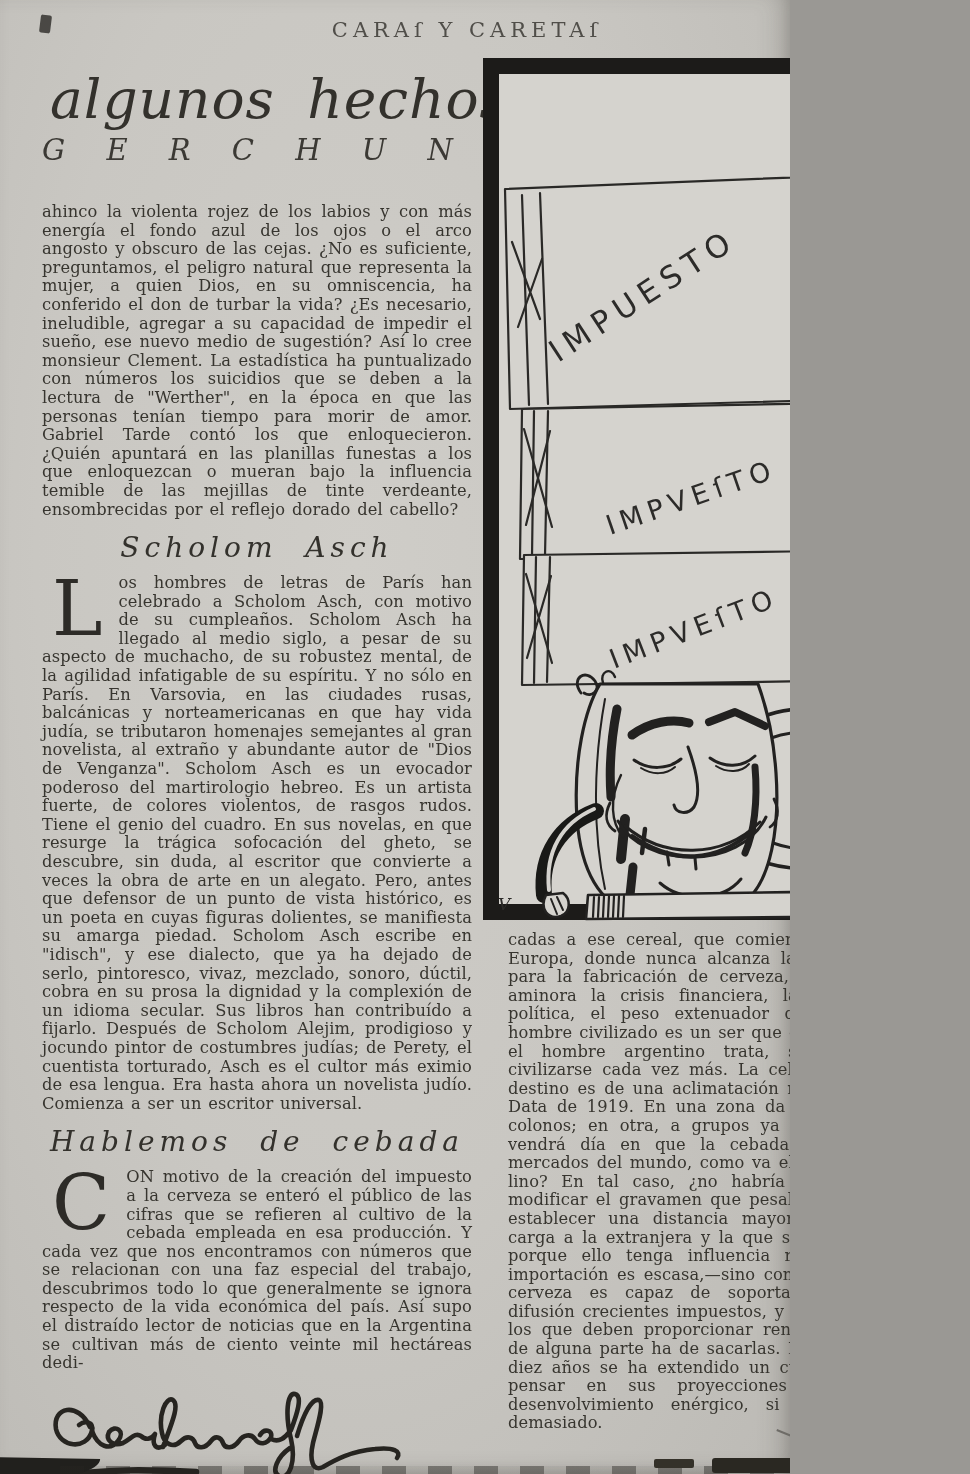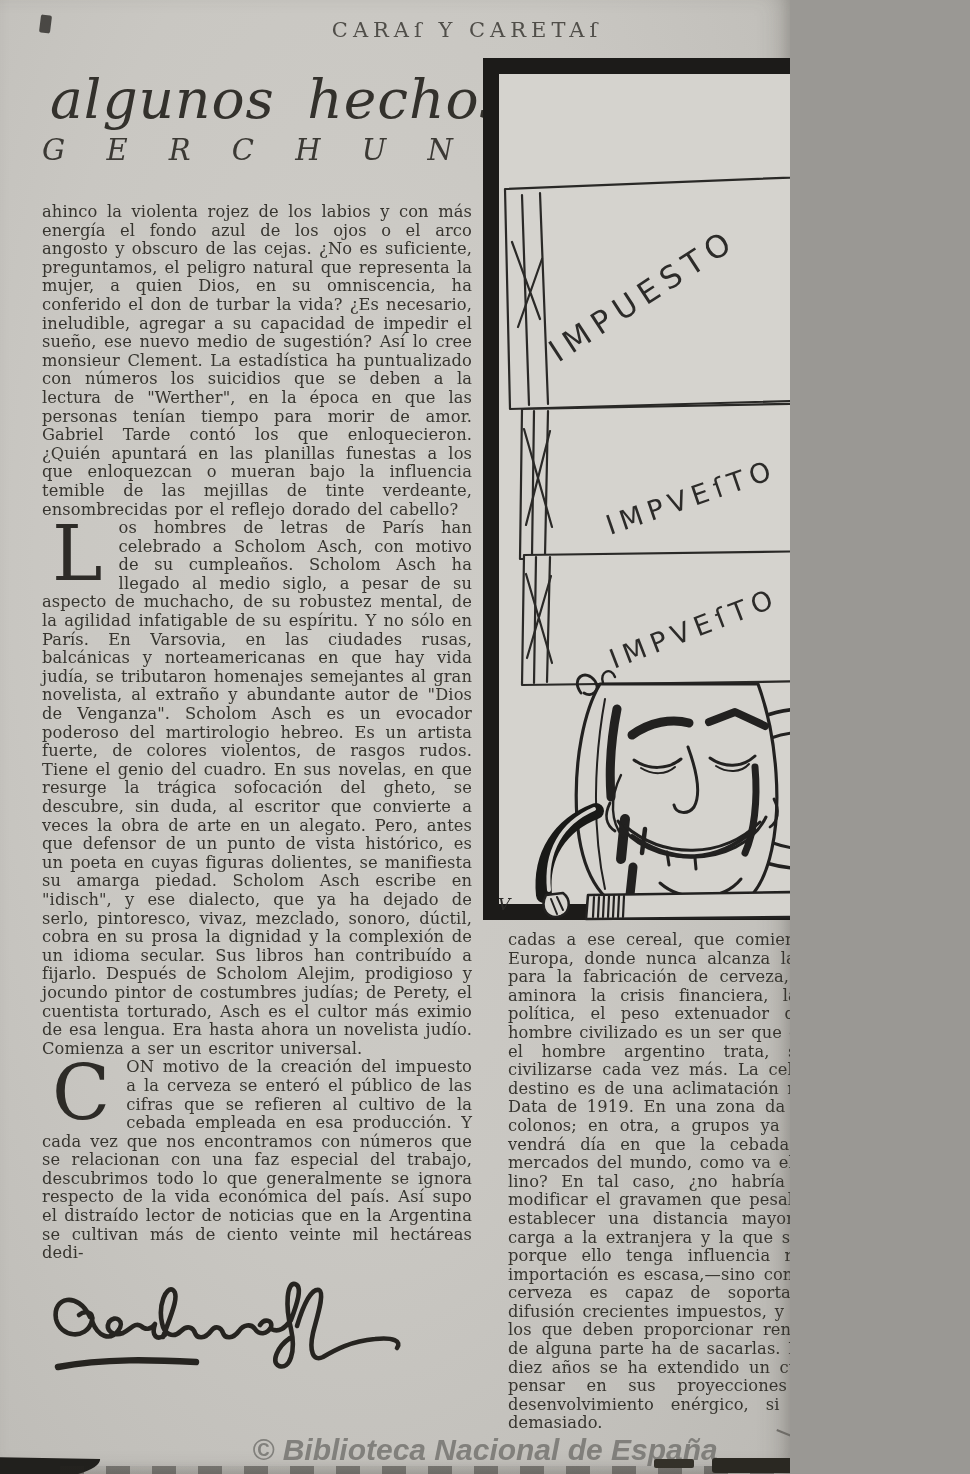--- a/index.html
+++ b/index.html
@@ -56,22 +56,24 @@
 
   <div class="running-head">CARAſ Y CARETAſ</div>
   <div class="ink-blot"></div>
 
   <div class="left-col">
     <h1 class="title">algunos hechos</h1>
     <h2 class="author">G E R C H U N O F F</h2>
 
     <p class="body-text p-first">ahinco la violenta rojez de los labios y con más energía el fondo azul de los ojos o el arco angosto y obscuro de las cejas. ¿No es suficiente, preguntamos, el peligro natural que representa la mujer, a quien Dios, en su omniscencia, ha conferido el don de turbar la vida? ¿Es necesario, ineludible, agregar a su capacidad de impedir el sueño, ese nuevo medio de sugestión? Así lo cree monsieur Clement. La estadística ha puntualizado con números los suicidios que se deben a la lectura de "Werther", en la época en que las personas tenían tiempo para morir de amor. Gabriel Tarde contó los que enloquecieron. ¿Quién apuntará en las planillas funestas a los que enloquezcan o mueran bajo la influencia temible de las mejillas de tinte verdeante, ensombrecidas por el reflejo dorado del cabello?</p>
 
+    <h3 class="sec-heading">Scholom Asch</h3>
     <p class="body-text"><span class="dropcap">L</span><span>os hombres de letras de París han celebrado a Scholom Asch, con motivo de su cumpleaños. Scholom Asch ha llegado al medio siglo, a pesar de su aspecto de muchacho, de su robustez mental, de la agilidad infatigable de su espíritu. Y no sólo en París. En Varsovia, en las ciudades rusas, balcánicas y norteamericanas en que hay vida judía, se tributaron homenajes semejantes al gran novelista, al extraño y abundante autor de "Dios de Venganza". Scholom Asch es un evocador poderoso del martirologio hebreo. Es un artista fuerte, de colores violentos, de rasgos rudos. Tiene el genio del cuadro. En sus novelas, en que resurge la trágica sofocación del gheto, se descubre, sin duda, al escritor que convierte a veces la obra de arte en un alegato. Pero, antes que defensor de un punto de vista histórico, es un poeta en cuyas figuras dolientes, se manifiesta su amarga piedad. Scholom Asch escribe en "idisch", y ese dialecto, que ya ha dejado de serlo, pintoresco, vivaz, mezclado, sonoro, dúctil, cobra en su prosa la dignidad y la complexión de un idioma secular. Sus libros han contribuído a fijarlo. Después de Scholom Alejim, prodigioso y jocundo pintor de costumbres judías; de Perety, el cuentista torturado, Asch es el cultor más eximio de esa lengua. Era hasta ahora un novelista judío. Comienza a ser un escritor universal.</span></p>
 
+    <h3 class="sec-heading">Hablemos de cebada</h3>
     <p class="body-text"><span class="dropcap">C</span><span>ON motivo de la creación del impuesto a la cerveza se enteró el público de las cifras que se refieren al cultivo de la cebada empleada en esa producción. Y cada vez que nos encontramos con números que se relacionan con una faz especial del trabajo, descubrimos todo lo que generalmente se ignora respecto de la vida económica del país. Así supo el distraído lector de noticias que en la Argentina se cultivan más de ciento veinte mil hectáreas dedi-</span></p>
 
     <div class="signature-wrap">
       <svg width="390" height="104" viewBox="0 0 390 104">
         <title>Gerchunoff</title>
         <g fill="none" stroke="#262420" stroke-width="4.6" stroke-linecap="round" stroke-linejoin="round">
           <path d="M46,40 C34,14 8,20 12,42 C16,60 42,64 48,44 C50,35 41,33 35,38"></path>
           <path d="M48,44 C54,60 66,64 74,54 C82,44 71,37 65,45 C61,53 69,60 79,56 C87,52 91,45 97,49 C101,53 107,53 111,47 C107,59 113,64 121,58"></path>
           <path d="M119,60 C127,38 136,18 129,13 C122,9 114,28 118,46 C120,57 129,62 137,54 C143,48 149,50 151,56 C153,62 161,62 167,54 C171,48 177,50 179,56 C181,62 189,62 195,54 C199,48 207,46 211,52 C215,58 223,58 227,50 C229,43 220,41 216,48"></path>
           <path d="M227,52 C235,56 241,51 247,43 C253,27 259,9 251,7 C243,5 241,28 247,52 C252,74 246,93 235,89 C227,85 233,70 246,61"></path>
@@ -157,21 +159,20 @@
       </g>
 
       <text class="artist-mark" x="16" y="853" font-size="17">V</text>
     </svg>
   </div>
 
   <div class="right-col">
     <p class="body-text">cadas a ese cereal, que comienza a exportarse a Europa, donde nunca alcanza la cosecha indígena para la fabricación de cerveza, cuyo consumo no aminora la crisis financiera, la turbación de la política, el peso extenuador de las deudas. El hombre civilizado es un ser que consume cerveza, y el hombre argentino trata, según se ve, de civilizarse cada vez más. La cebada con tan buen destino es de una aclimatación reciente en el país. Data de 1919. En una zona da ocupación a 1.500 colonos; en otra, a grupos ya considerables. ¿No vendrá día en que la cebada criolla irá a los mercados del mundo, como va el trigo, el maíz y el lino? En tal caso, ¿no habría sido prudente, al modificar el gravamen que pesaba sobre la bebida, establecer una distancia mayor entre el que se carga a la extranjera y la que se produce aquí, no porque ello tenga influencia real — ya que la importación es escasa,—sino como un estímulo? La cerveza es capaz de soportar, por su misma difusión crecientes impuestos, y son esos productos los que deben proporcionar rentas a! Estado, que de alguna parte ha de sacarlas. Lo cierto es que en diez años se ha extendido un cultivo que obliga a pensar en sus proyecciones futuras, en su desenvolvimiento enérgico, si no se le cohibe demasiado.</p>
   </div>
 
-  <div class="watermark">© Biblioteca Nacional de España</div>
 
   <div class="blob-left"></div>
   <div class="bottom-band"></div>
   <div class="corner-dash"></div>
   <div class="corner-dark"></div>
   <div class="scratch"></div>
 
 </div>
 
 </body></html>

